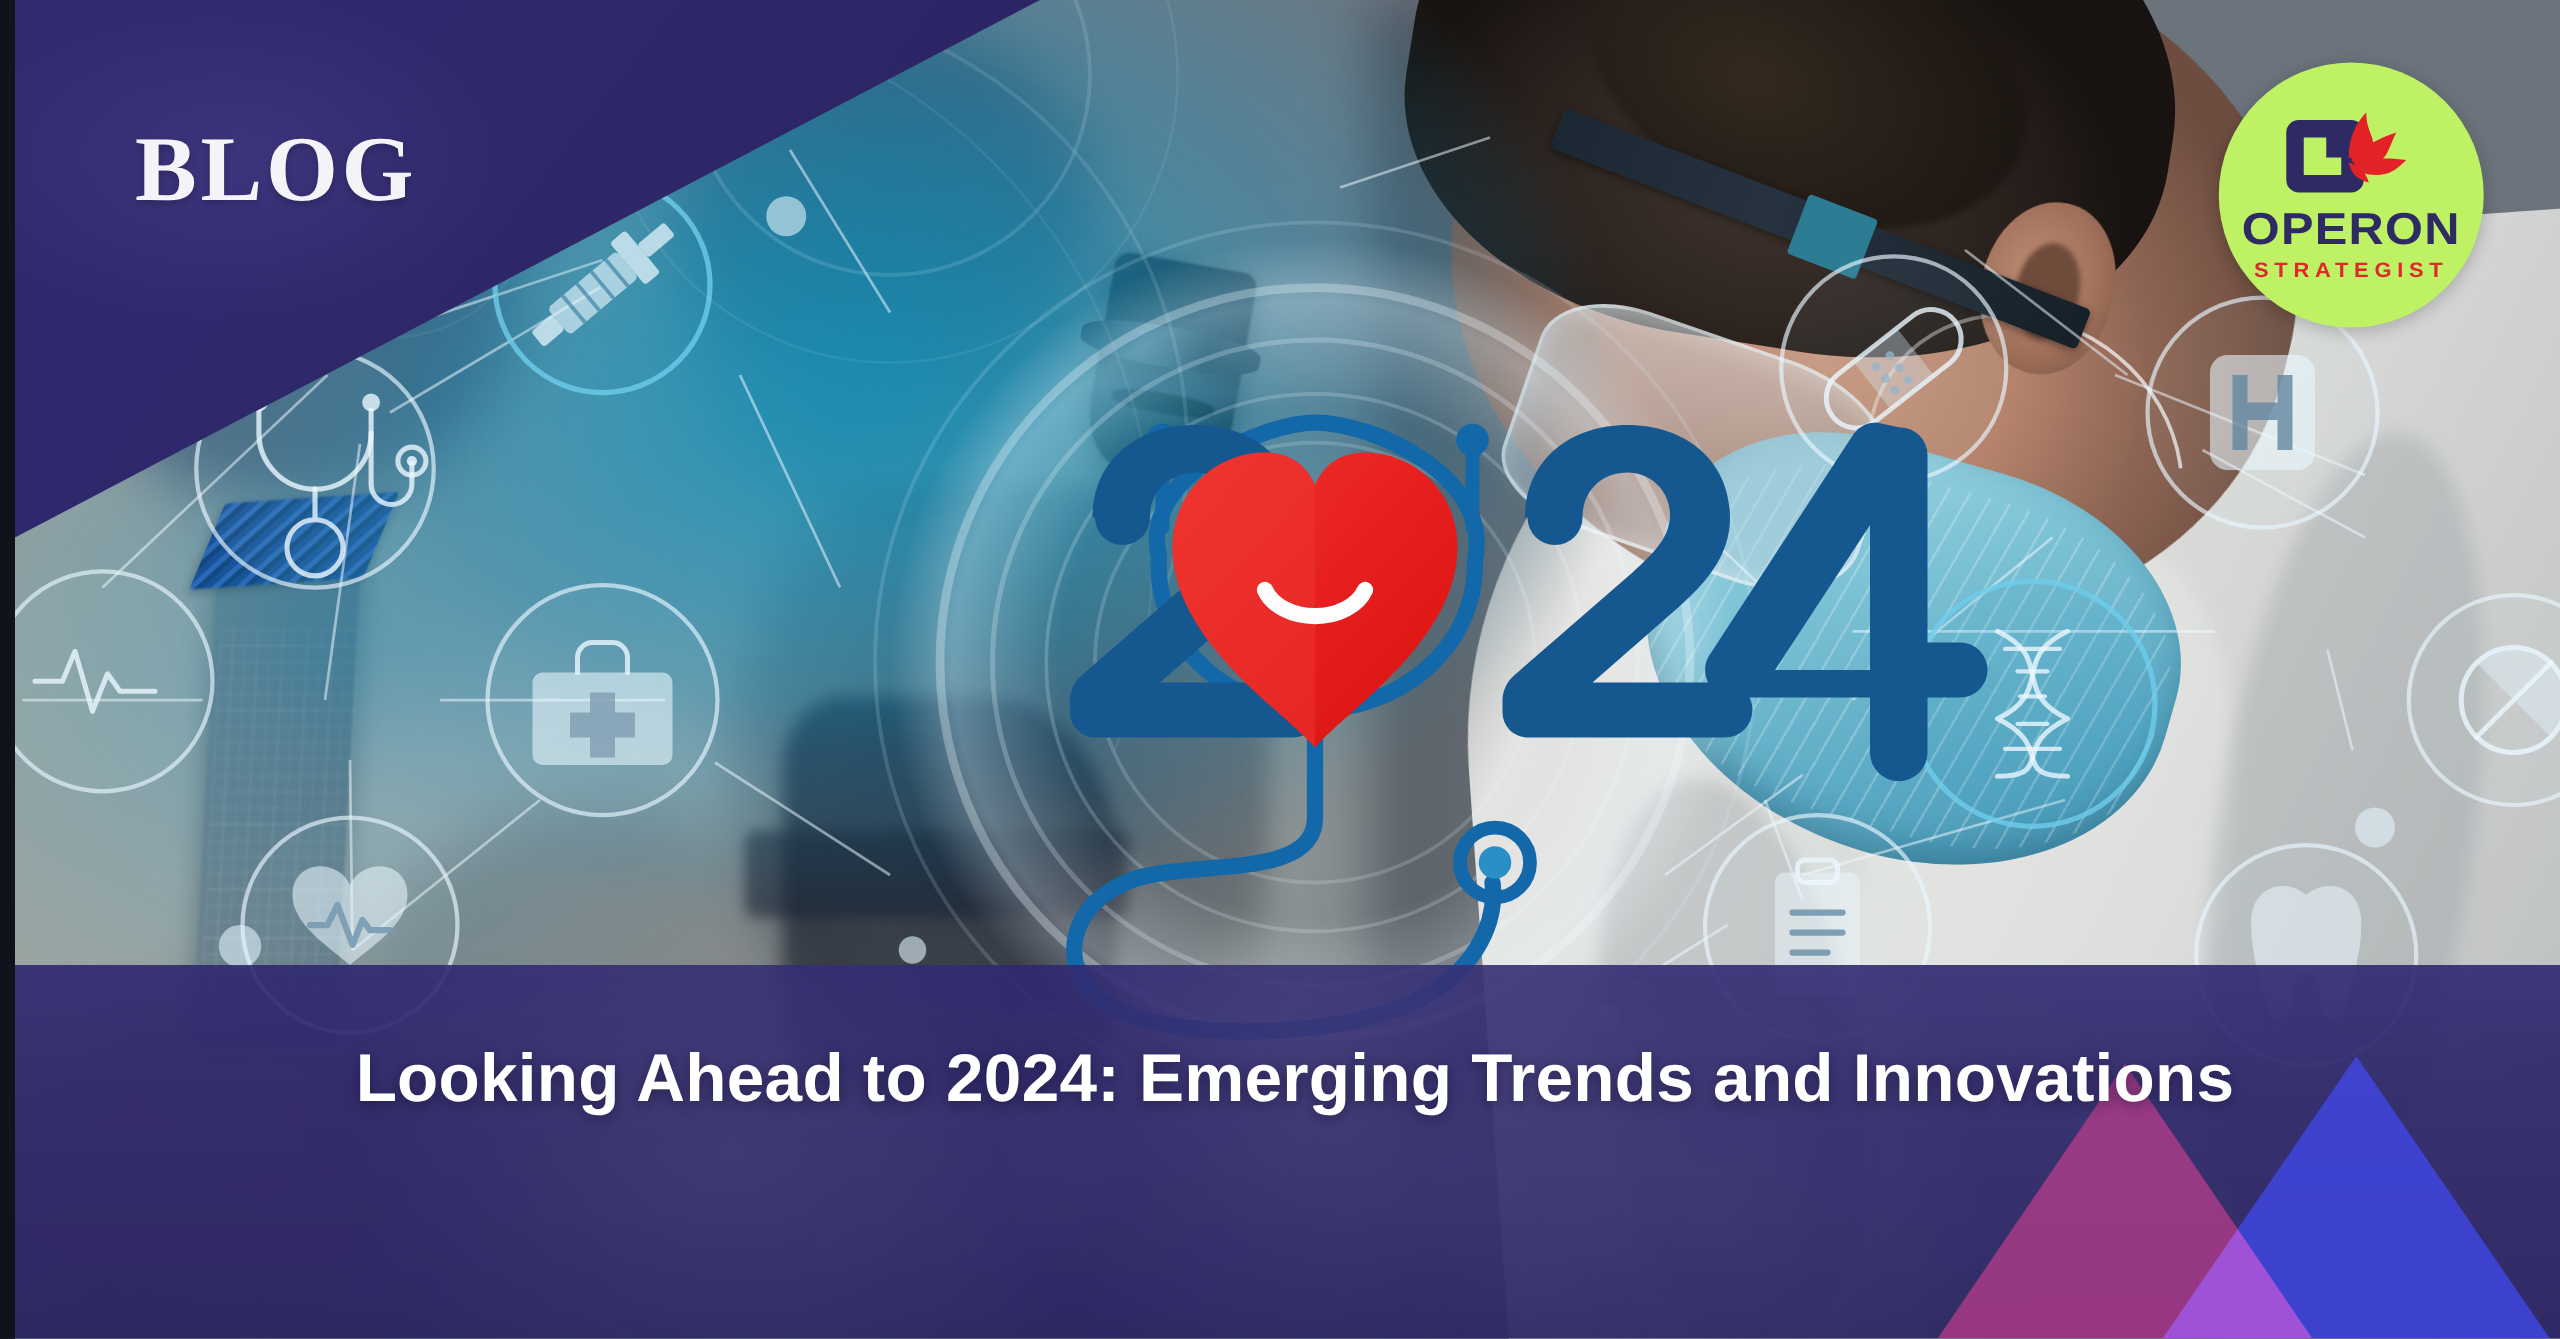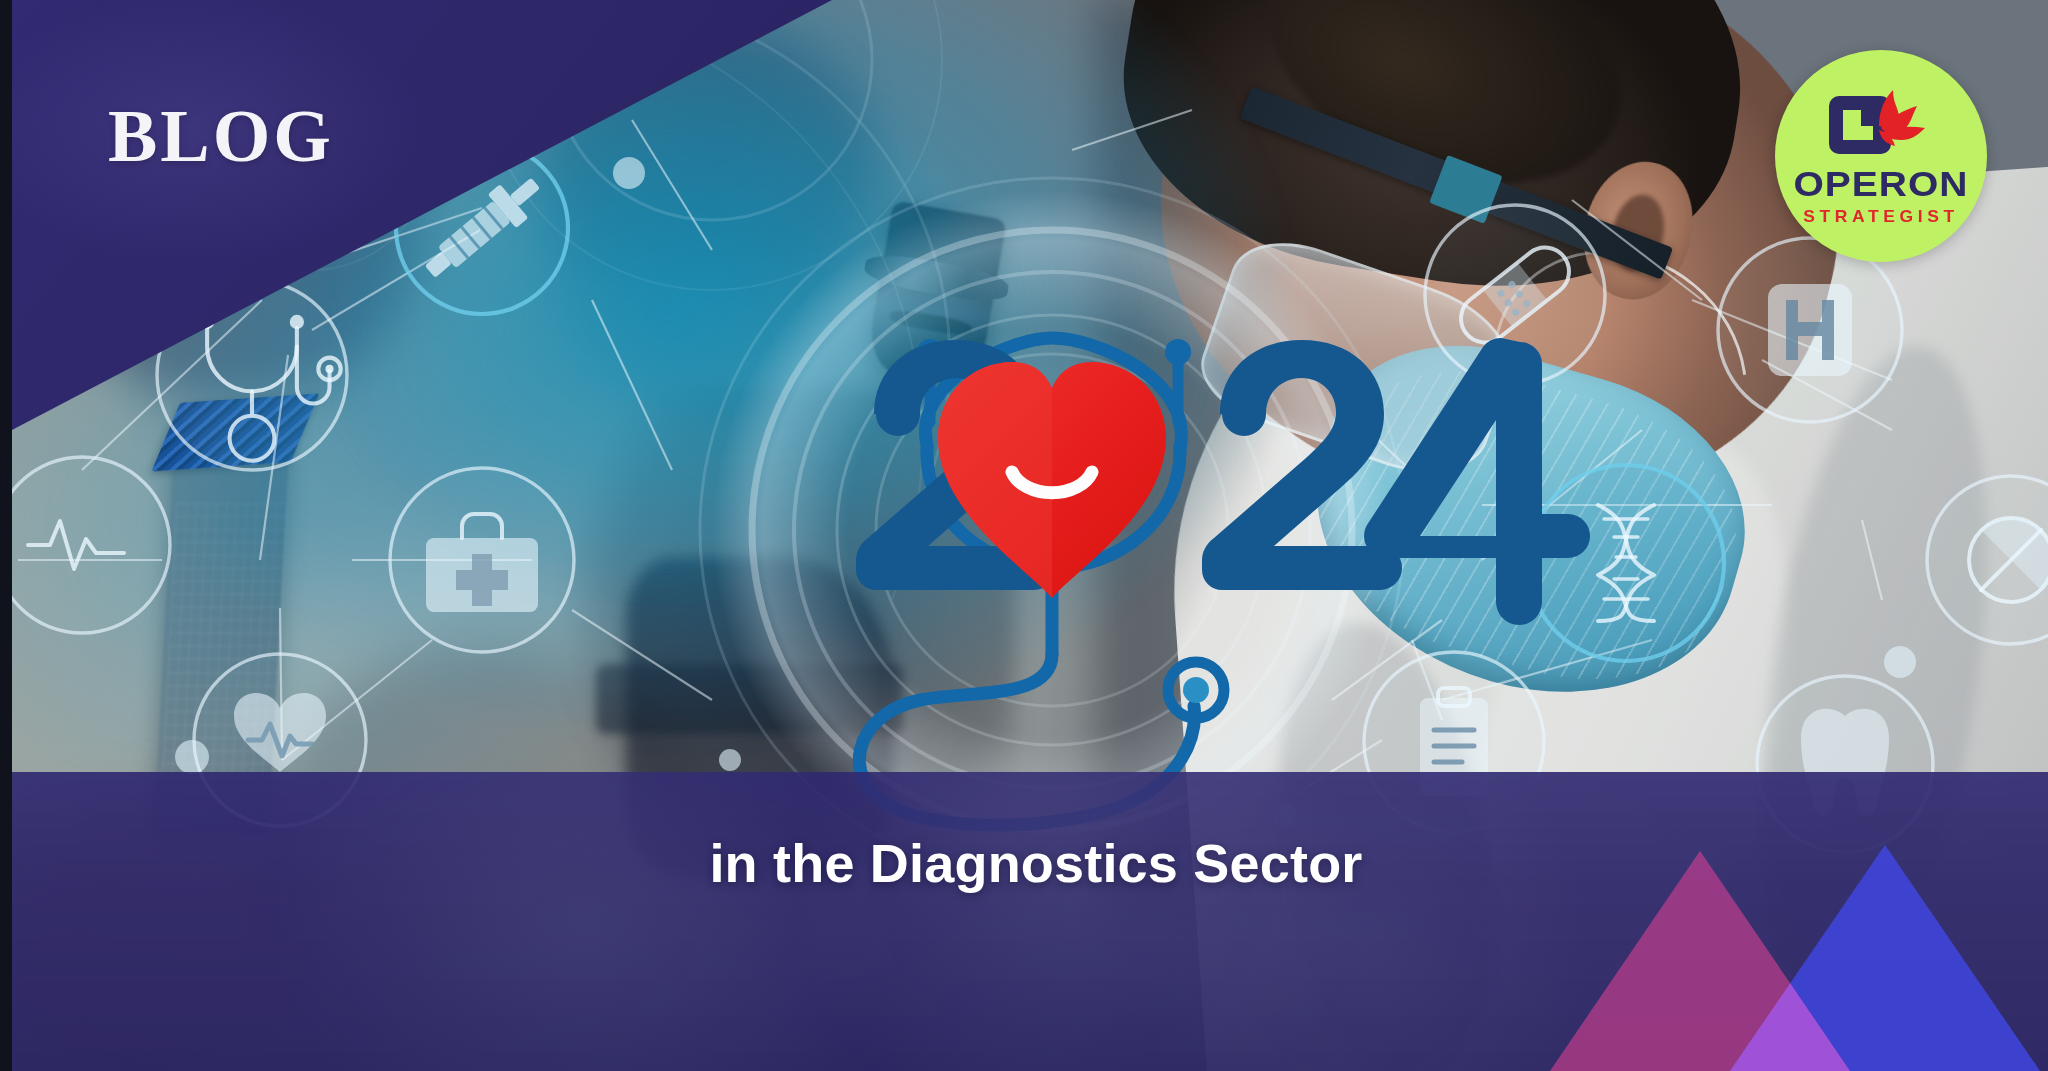--- a/index.html
+++ b/index.html
@@ -644,17 +644,17 @@
     </div>
     <div class="logo-word">OPERON</div>
     <div class="logo-sub">STRATEGIST</div>
   </div>
 
   <div class="title-band">
     <div class="band-ghost"></div>
     <div class="tri tri-red"></div>
     <div class="tri tri-blue"></div>
     <div class="title-text">
-      <span class="title-line2">in the Diagnostics Sector</span>
+      <span>Looking Ahead to 2024: Emerging Trends and Innovations</span>
     </div>
   </div>
 
 </div>
 
 </body></html>

